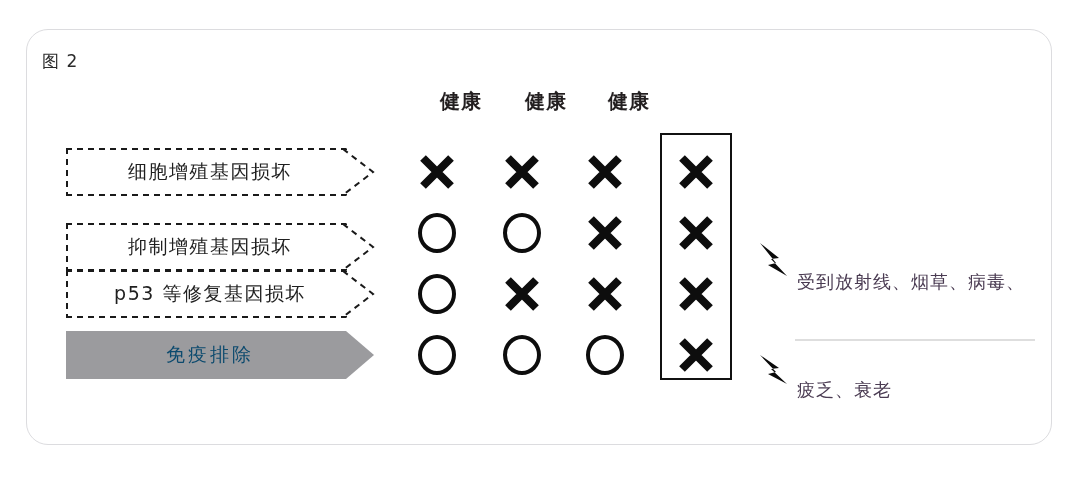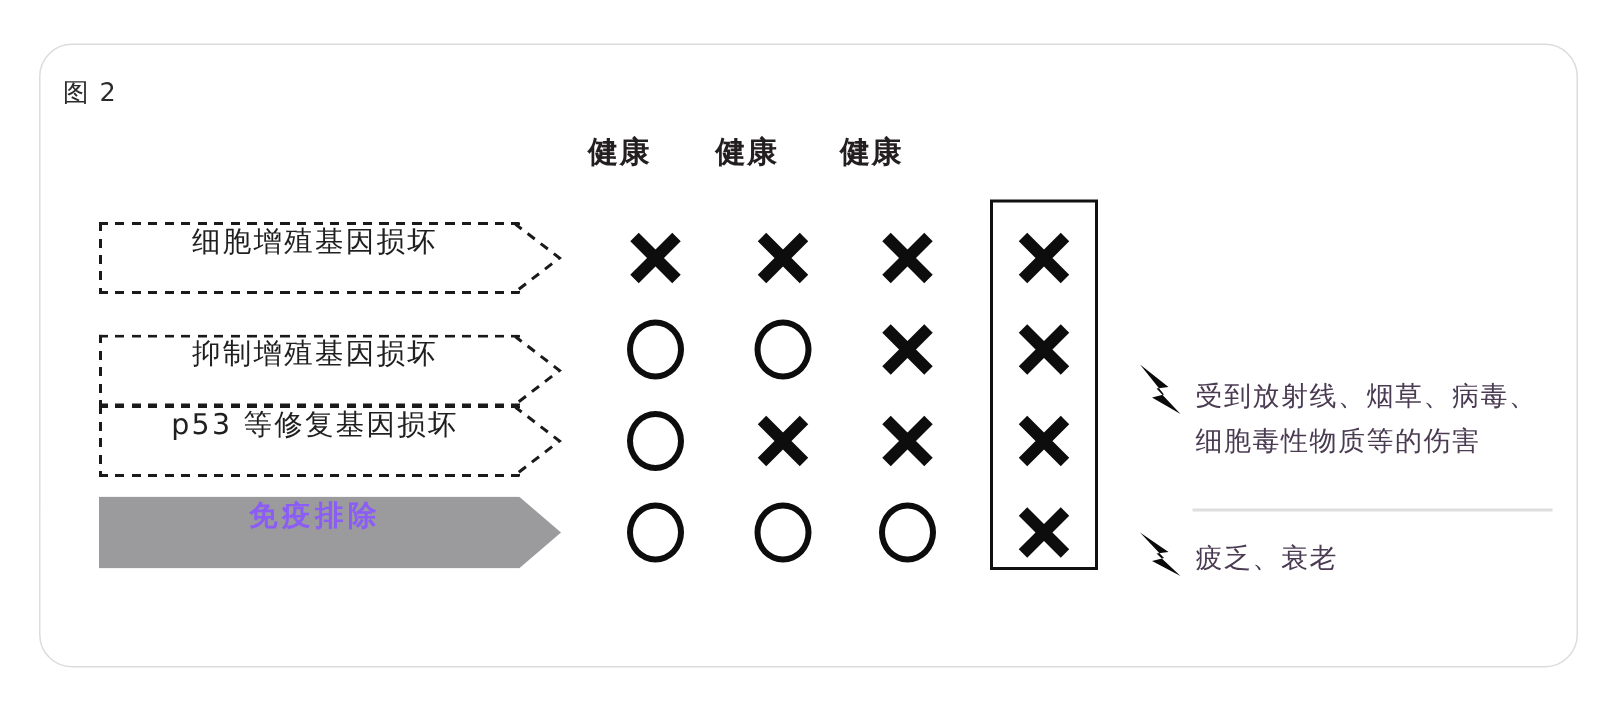--- a/index.html
+++ b/index.html
@@ -29,37 +29,38 @@
     color:#2b2b2b;
     font-family:"DejaVu Sans","Liberation Sans",sans-serif;
     white-space:nowrap;
   }
 
   
   .col-head{
     position:absolute;
     top:88px;
     width:90px;
-    text-align:left;
+    text-align:right;
     font-size:20px;
     font-weight:700;
     color:#231f20;
     font-family:Liberation Sans, sans-serif;
     letter-spacing:1px;
     white-space:nowrap;
   }
 
   
   .row-label{
     position:absolute;
     left:66px;
     width:308px;
     height:48px;
     box-sizing:border-box;
     display:flex;
+    align-items:center;
     justify-content:center;
   }
   .row-label .shape{
     position:absolute;
     inset:0;
     -webkit-clip-path:polygon(0 0, calc(100% - 28px) 0, 100% 50%, calc(100% - 28px) 100%, 0 100%);
     clip-path:polygon(0 0, calc(100% - 28px) 0, 100% 50%, calc(100% - 28px) 100%, 0 100%);
   }
   .row-label.dashed .shape{
     background:
@@ -78,21 +79,21 @@
   .row-label .txt{
     position:relative;
     z-index:3;
     font-size:19px;
     letter-spacing:1.5px;
     font-family:"DejaVu Sans","Liberation Sans",sans-serif;
     white-space:nowrap;
     margin-right:20px;
   }
   .row-label.dashed .txt{ color:#1f1f1f; font-weight:400; }
-  .row-label.solid .txt{ color:#8b5cf6; font-weight:700; letter-spacing:3px; }
+  .row-label.solid .txt{ color:#0c4a6e; font-weight:400; letter-spacing:3px; }
 
   
   .cell{
     position:absolute;
     width:60px;height:60px;
     display:flex;align-items:center;justify-content:center;
   }
   .mark-x{ display:block; }
   .mark-o{
     width:38px;height:40px;
@@ -115,21 +116,21 @@
   .bolt{ position:absolute; }
   .ann{
     position:absolute;
     font-size:18px;
     line-height:30px;
     letter-spacing:1px;
     font-family:"DejaVu Sans","Liberation Sans",sans-serif;
     color:#4a3b52;
     white-space:nowrap;
   }
-  .ann .line{ display:block; }
+  .ann .line{ display:block;margin-top:17px; }
   .divider{
     position:absolute;
     left:795px;top:339px;
     width:240px;height:2px;
     background:#dedede;
   }
 </style>
 </head>
 <body>
 
@@ -252,21 +253,20 @@
       </svg>
     </div>
 
   <div class="bolt" style="left:757px;top:240px;">
     <svg width="38" height="40" viewBox="0 0 38 40">
       <path d="M3 3 L22 18 L14 19 L30 36 L11 25 L19 23 Z" fill="#0a0a0a"></path>
     </svg>
   </div>
   <div class="ann" style="left:797px;top:250px;">
     <span class="line">受到放射线、烟草、病毒、</span>
-    <span class="line">细胞毒性物质等的伤害</span>
   </div>
 
   <div class="divider"></div>
 
   <div class="bolt" style="left:757px;top:352px;">
     <svg width="38" height="36" viewBox="0 0 38 36">
       <path d="M3 3 L22 16 L14 17 L30 32 L11 22 L19 20 Z" fill="#0a0a0a"></path>
     </svg>
   </div>
   <div class="ann" style="left:797px;top:358px;">

